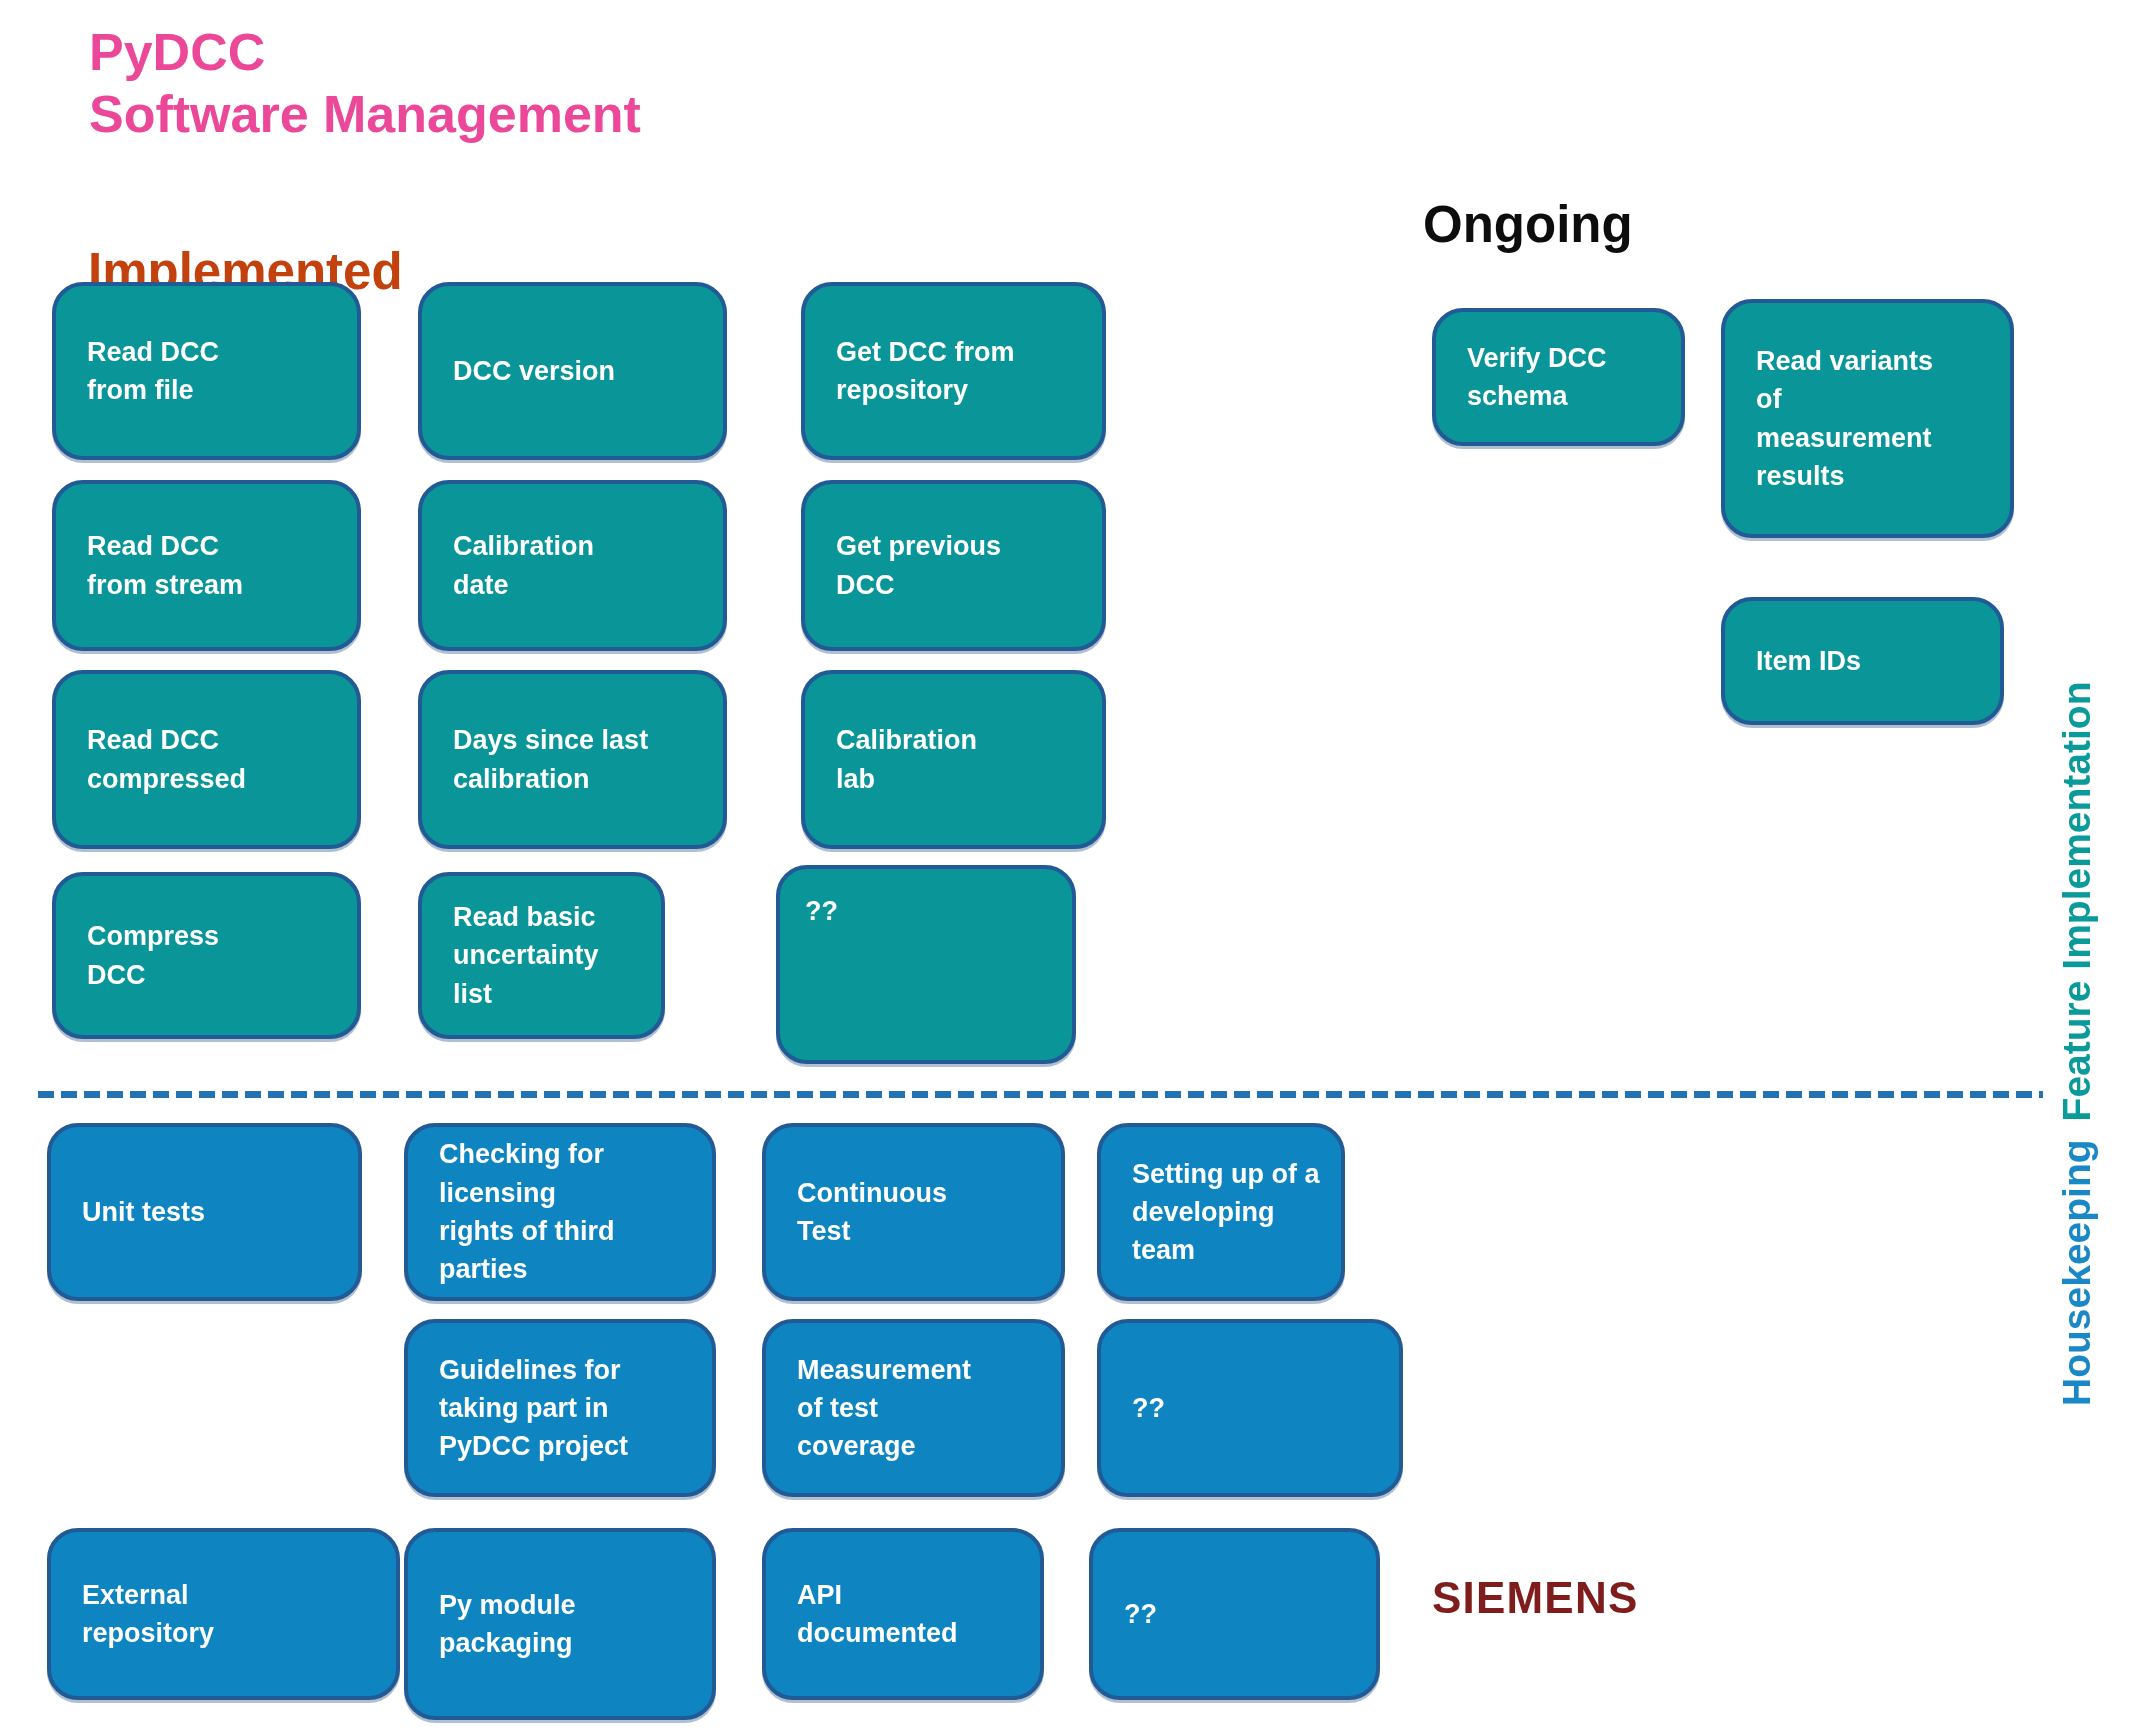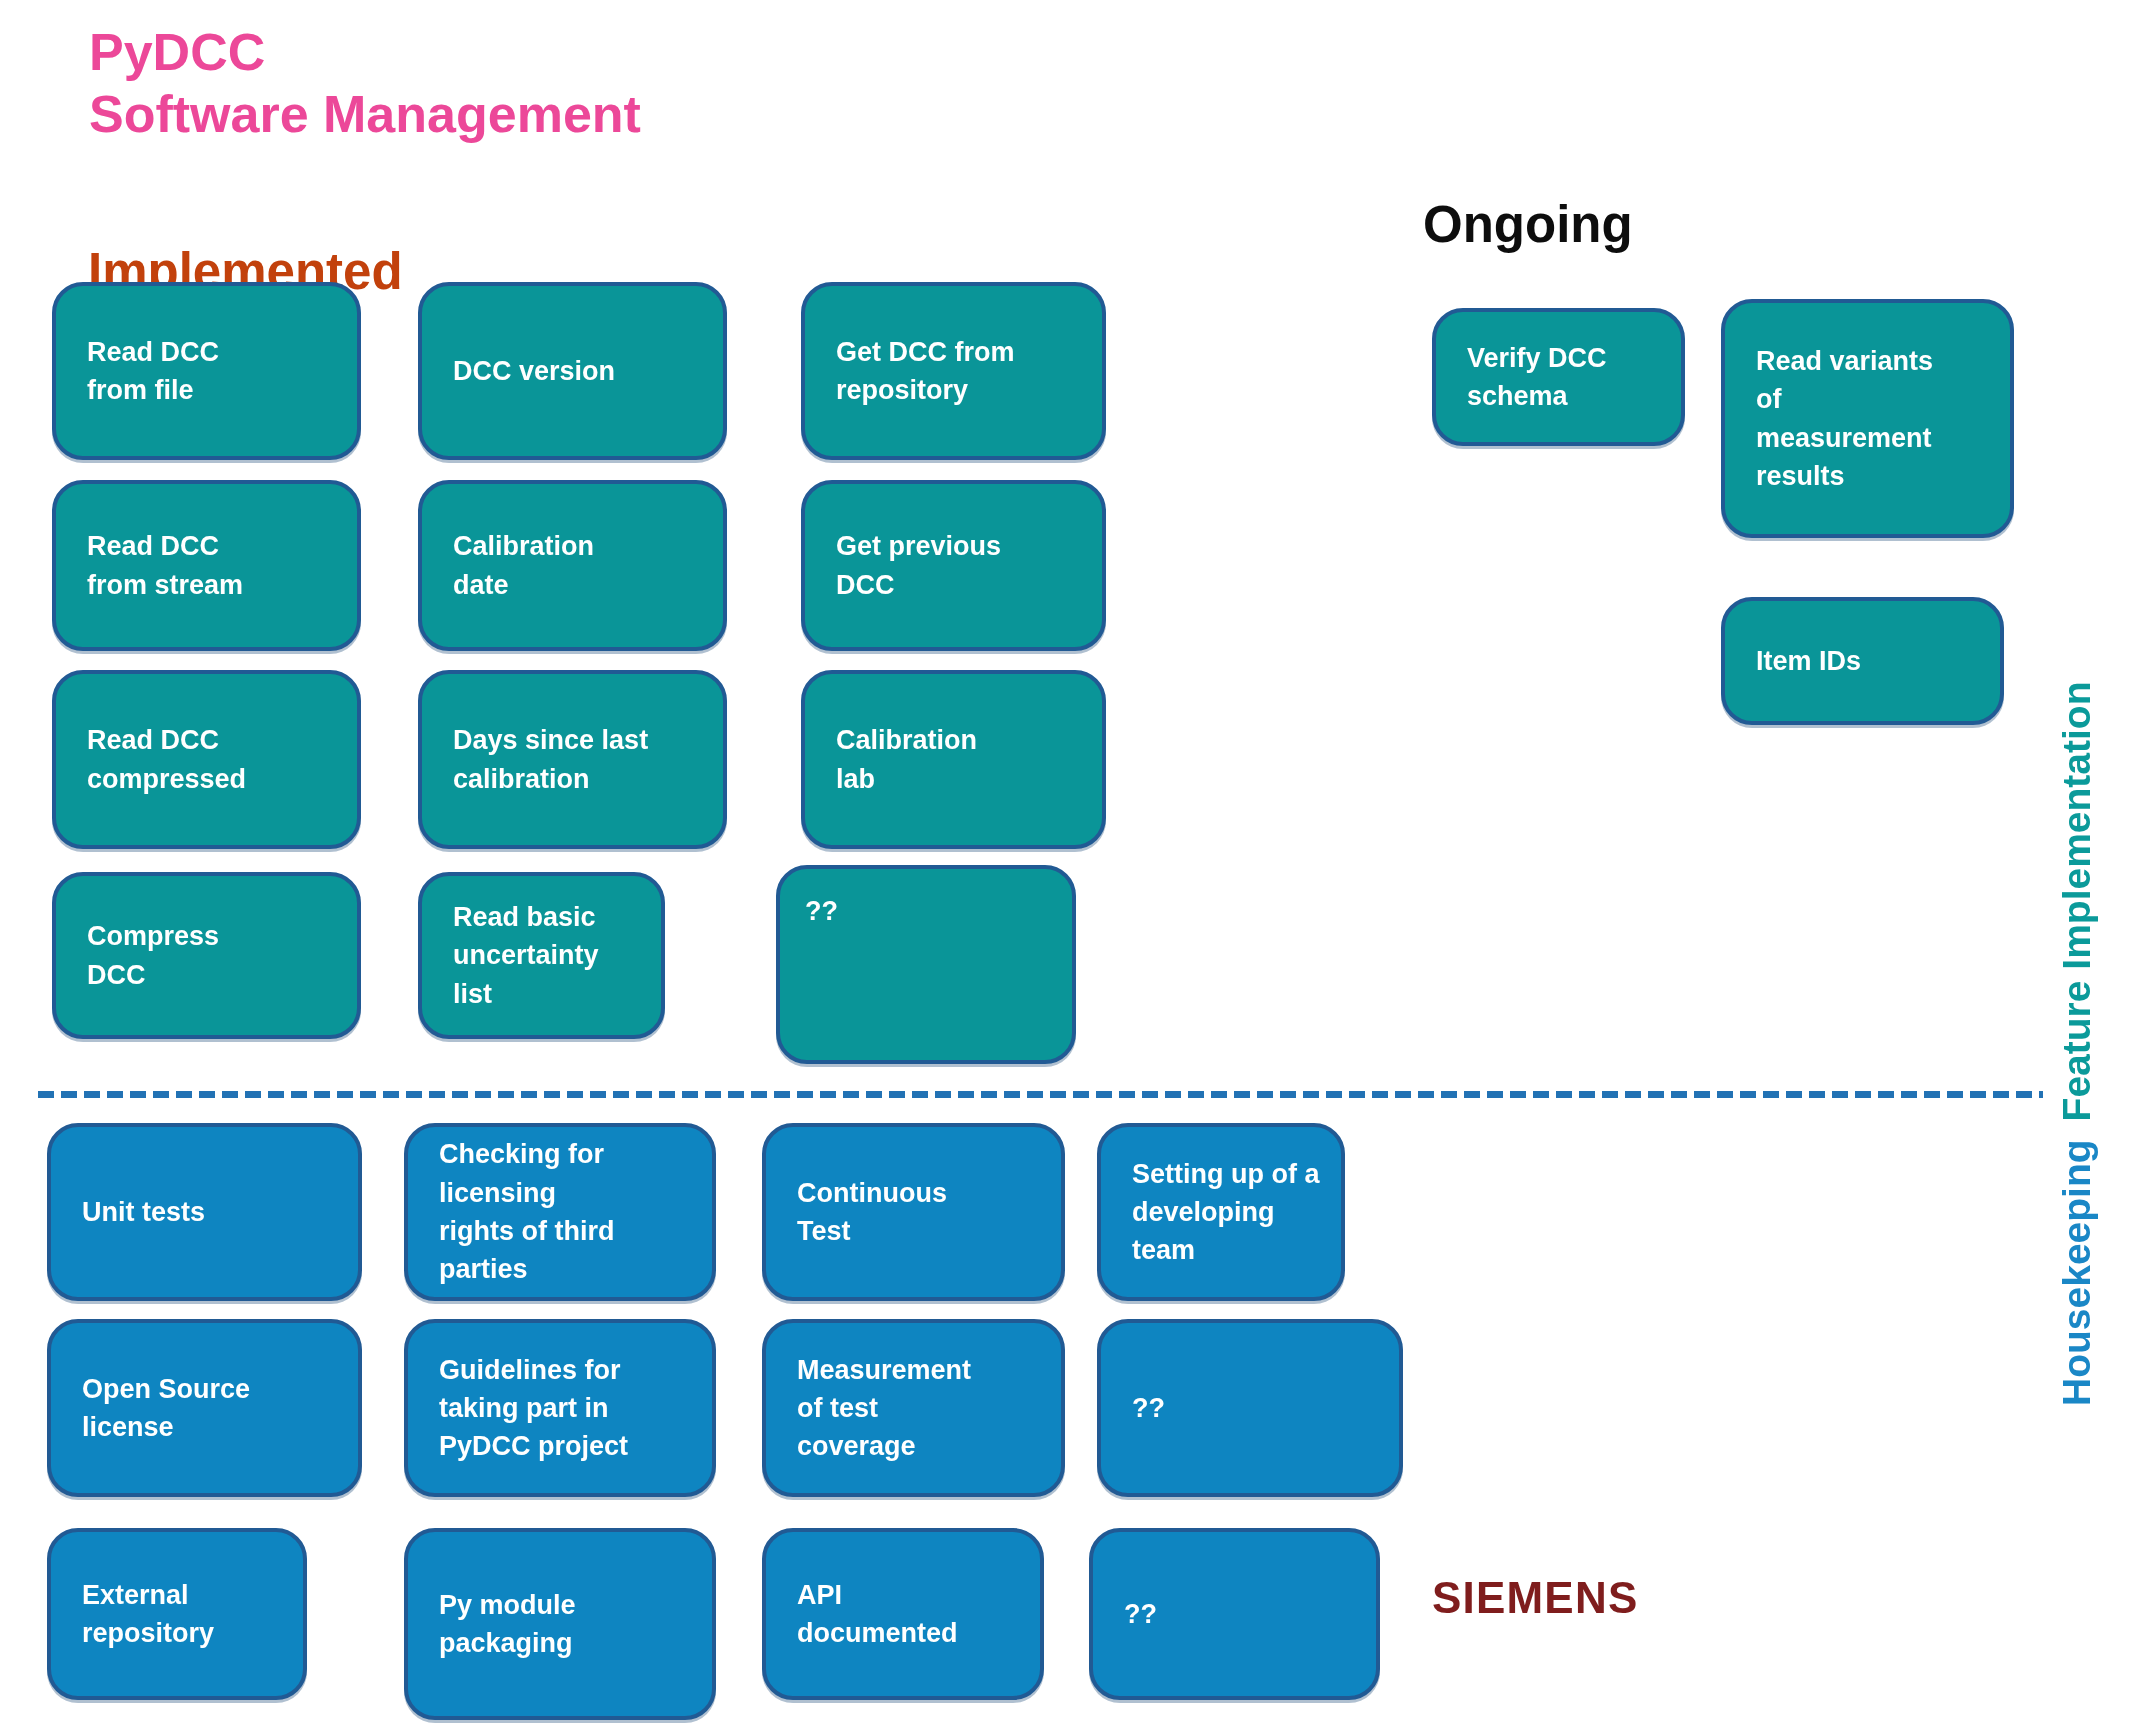--- a/index.html
+++ b/index.html
@@ -165,39 +165,35 @@
   <div class="box blue" style="left:762px;top:1123px;width:303px;height:178px">
       <span class="lbl">Continuous
 Test</span>
     </div>
   <div class="box blue" style="left:1097px;top:1123px;width:248px;height:178px">
       <span class="lbl">Setting up of a
 developing
 team</span>
     </div>
 
-  <div class="box blue" style="left:47px;top:1319px;width:315px;height:178px">
-      <span class="lbl">Open Source
-license</span>
-    </div>
   <div class="box blue" style="left:404px;top:1319px;width:312px;height:178px">
       <span class="lbl">Guidelines for
 taking part in
 PyDCC project</span>
     </div>
   <div class="box blue" style="left:762px;top:1319px;width:303px;height:178px">
       <span class="lbl">Measurement
 of test
 coverage</span>
     </div>
   <div class="box blue" style="left:1097px;top:1319px;width:306px;height:178px">
       <span class="lbl">??</span>
     </div>
 
-  <div class="box blue" style="left:47px;top:1528px;width:260px;height:172px">
+  <div class="box blue" style="left:47px;top:1528px;width:353px;height:172px">
       <span class="lbl">External
 repository</span>
     </div>
   <div class="box blue" style="left:404px;top:1528px;width:312px;height:192px">
       <span class="lbl">Py module
 packaging</span>
     </div>
   <div class="box blue" style="left:762px;top:1528px;width:282px;height:172px">
       <span class="lbl">API
 documented</span>

